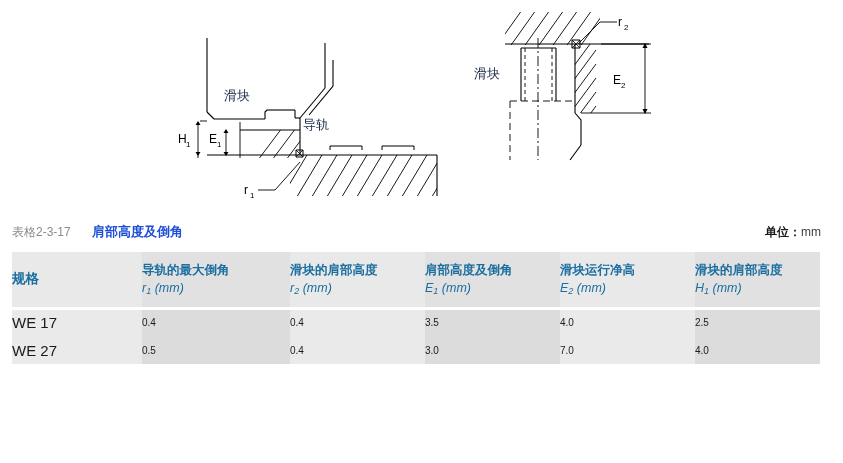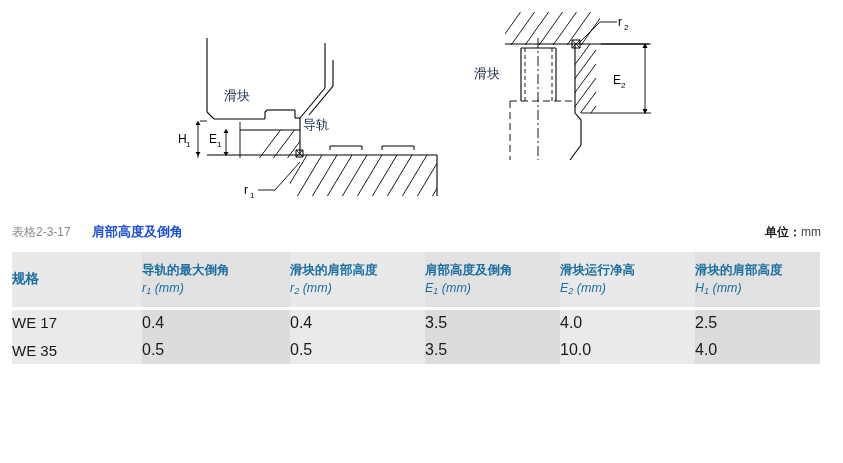--- a/index.html
+++ b/index.html
@@ -115,21 +115,21 @@
     font-size: 9px;
     vertical-align: baseline;
     position: relative;
     bottom: -2px;
   }
 
   tbody tr { height: 28px; }
   tbody td {
     background: #eaeaea;
     color: #1a1a1a;
-    font-size: 16px;
+    font-size: 10px;
     padding-left: 10px;
     border-top: 2px solid #ffffff;
     white-space: nowrap;
   }
   tbody td.alt { background: #dcdcdc; }
   tbody td.name { font-size: 15px; }
   tbody tr:first-child td { border-top: 3px solid #ffffff; }
 </style>
 </head>
 <body>
@@ -346,22 +346,22 @@
 
     <tr>
           <td class="name">WE 17</td>
           <td class="alt">0.4</td>
           <td>0.4</td>
           <td class="alt">3.5</td>
           <td>4.0</td>
           <td class="alt">2.5</td>
         </tr>
         <tr>
-          <td class="name">WE 35</td>
+          <td class="name">WE 27</td>
           <td class="alt">0.5</td>
-          <td>0.5</td>
-          <td class="alt">3.5</td>
-          <td>10.0</td>
+          <td>0.4</td>
+          <td class="alt">3.0</td>
+          <td>7.0</td>
           <td class="alt">4.0</td>
         </tr>
       </tbody>
   </table>
 </div>
 
 </body></html>

